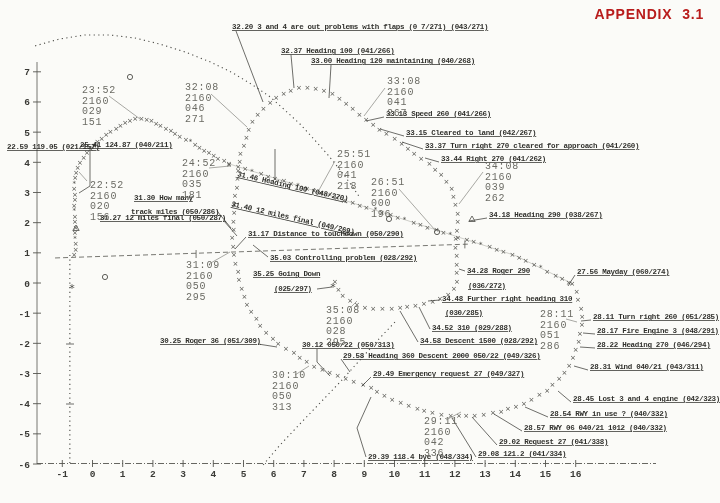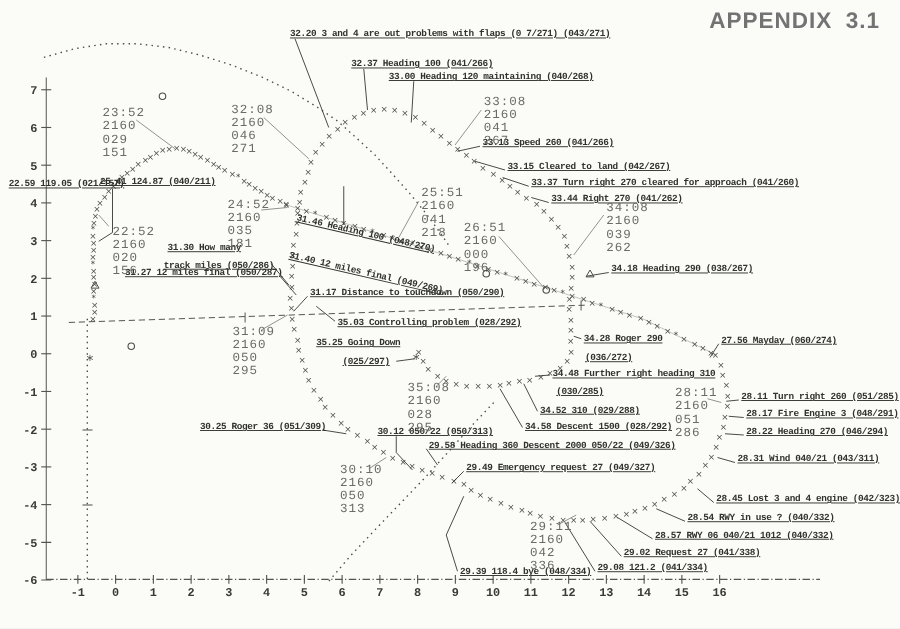--- a/index.html
+++ b/index.html
@@ -1,19 +1,19 @@
 <!DOCTYPE html>
 <html><head>
 <meta charset="utf-8">
 <style>
   html,body{margin:0;padding:0;background:#e8e8e6;}
   .page{position:relative;width:720px;height:503px;background:#fbfbf8;overflow:hidden;
         font-family:"Liberation Mono",monospace;}
   .title{position:absolute;top:6px;right:16px;font-family:"Liberation Sans",sans-serif;
-         font-weight:bold;font-size:18px;color:#737373;letter-spacing:.8px;word-spacing:5px;}
+         font-weight:bold;font-size:14px;color:#b91c1c;letter-spacing:.8px;word-spacing:5px;}
   svg{position:absolute;left:0;top:0;}
   .lbl{font:700 7.5px "Liberation Mono",monospace;letter-spacing:-.3px;fill:#31312d;
        text-decoration:underline;}
   .blk{font:400 10px "Liberation Mono",monospace;letter-spacing:.8px;fill:#6b6b64;}
   .tick{font:700 9.5px "Liberation Mono",monospace;fill:#3a3a36;}
   .mk{font:400 7px "DejaVu Sans",sans-serif;fill:#4d4d48;}
   .sym{font:400 11px "DejaVu Sans",sans-serif;fill:#4d4d48;}
 </style>
 </head>
 <body>

